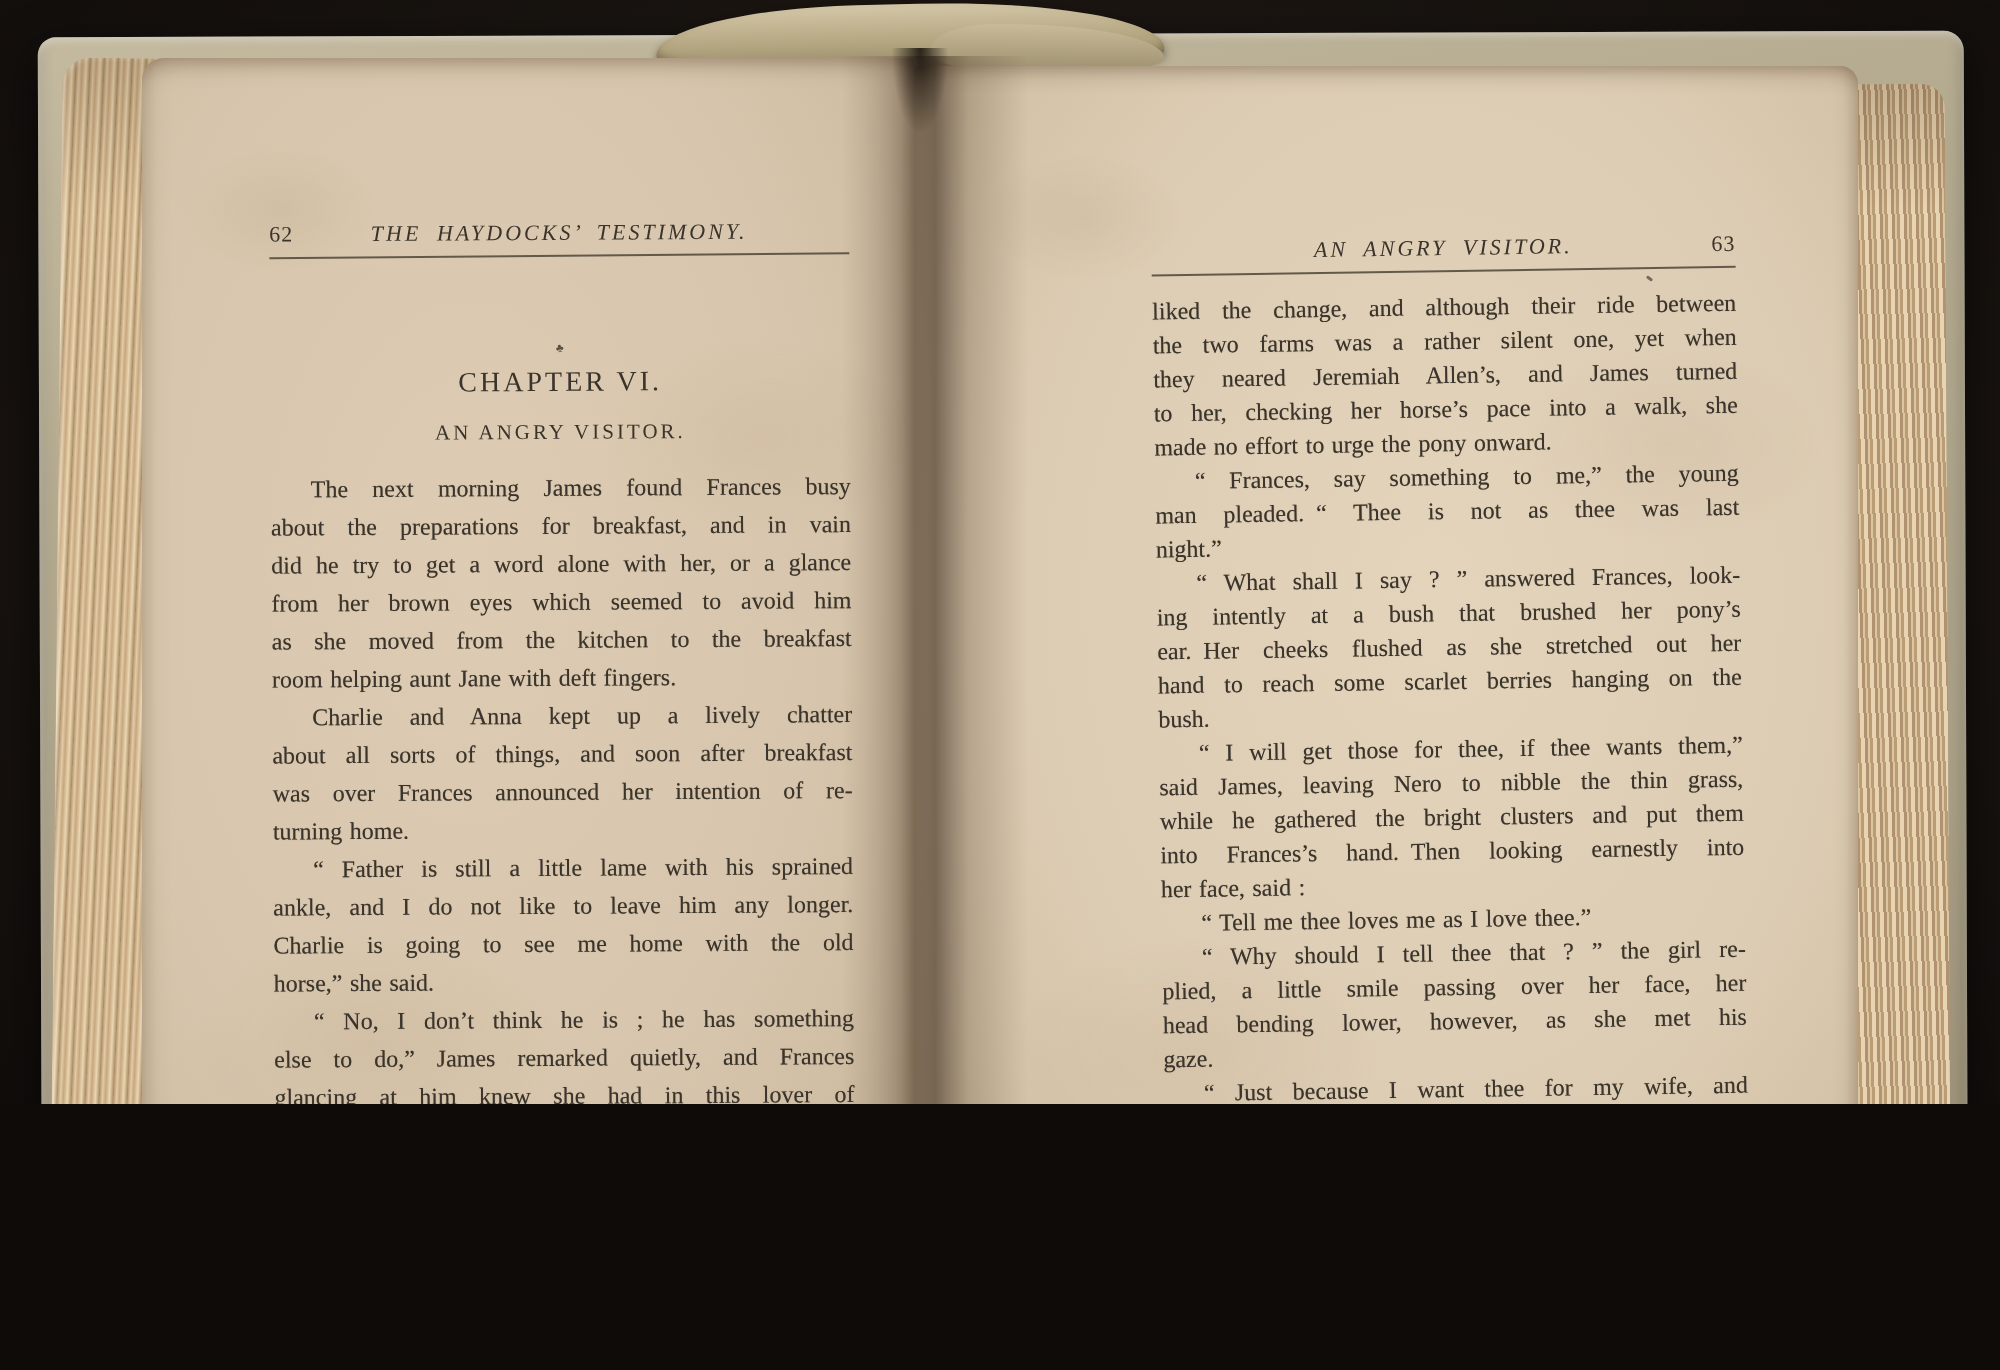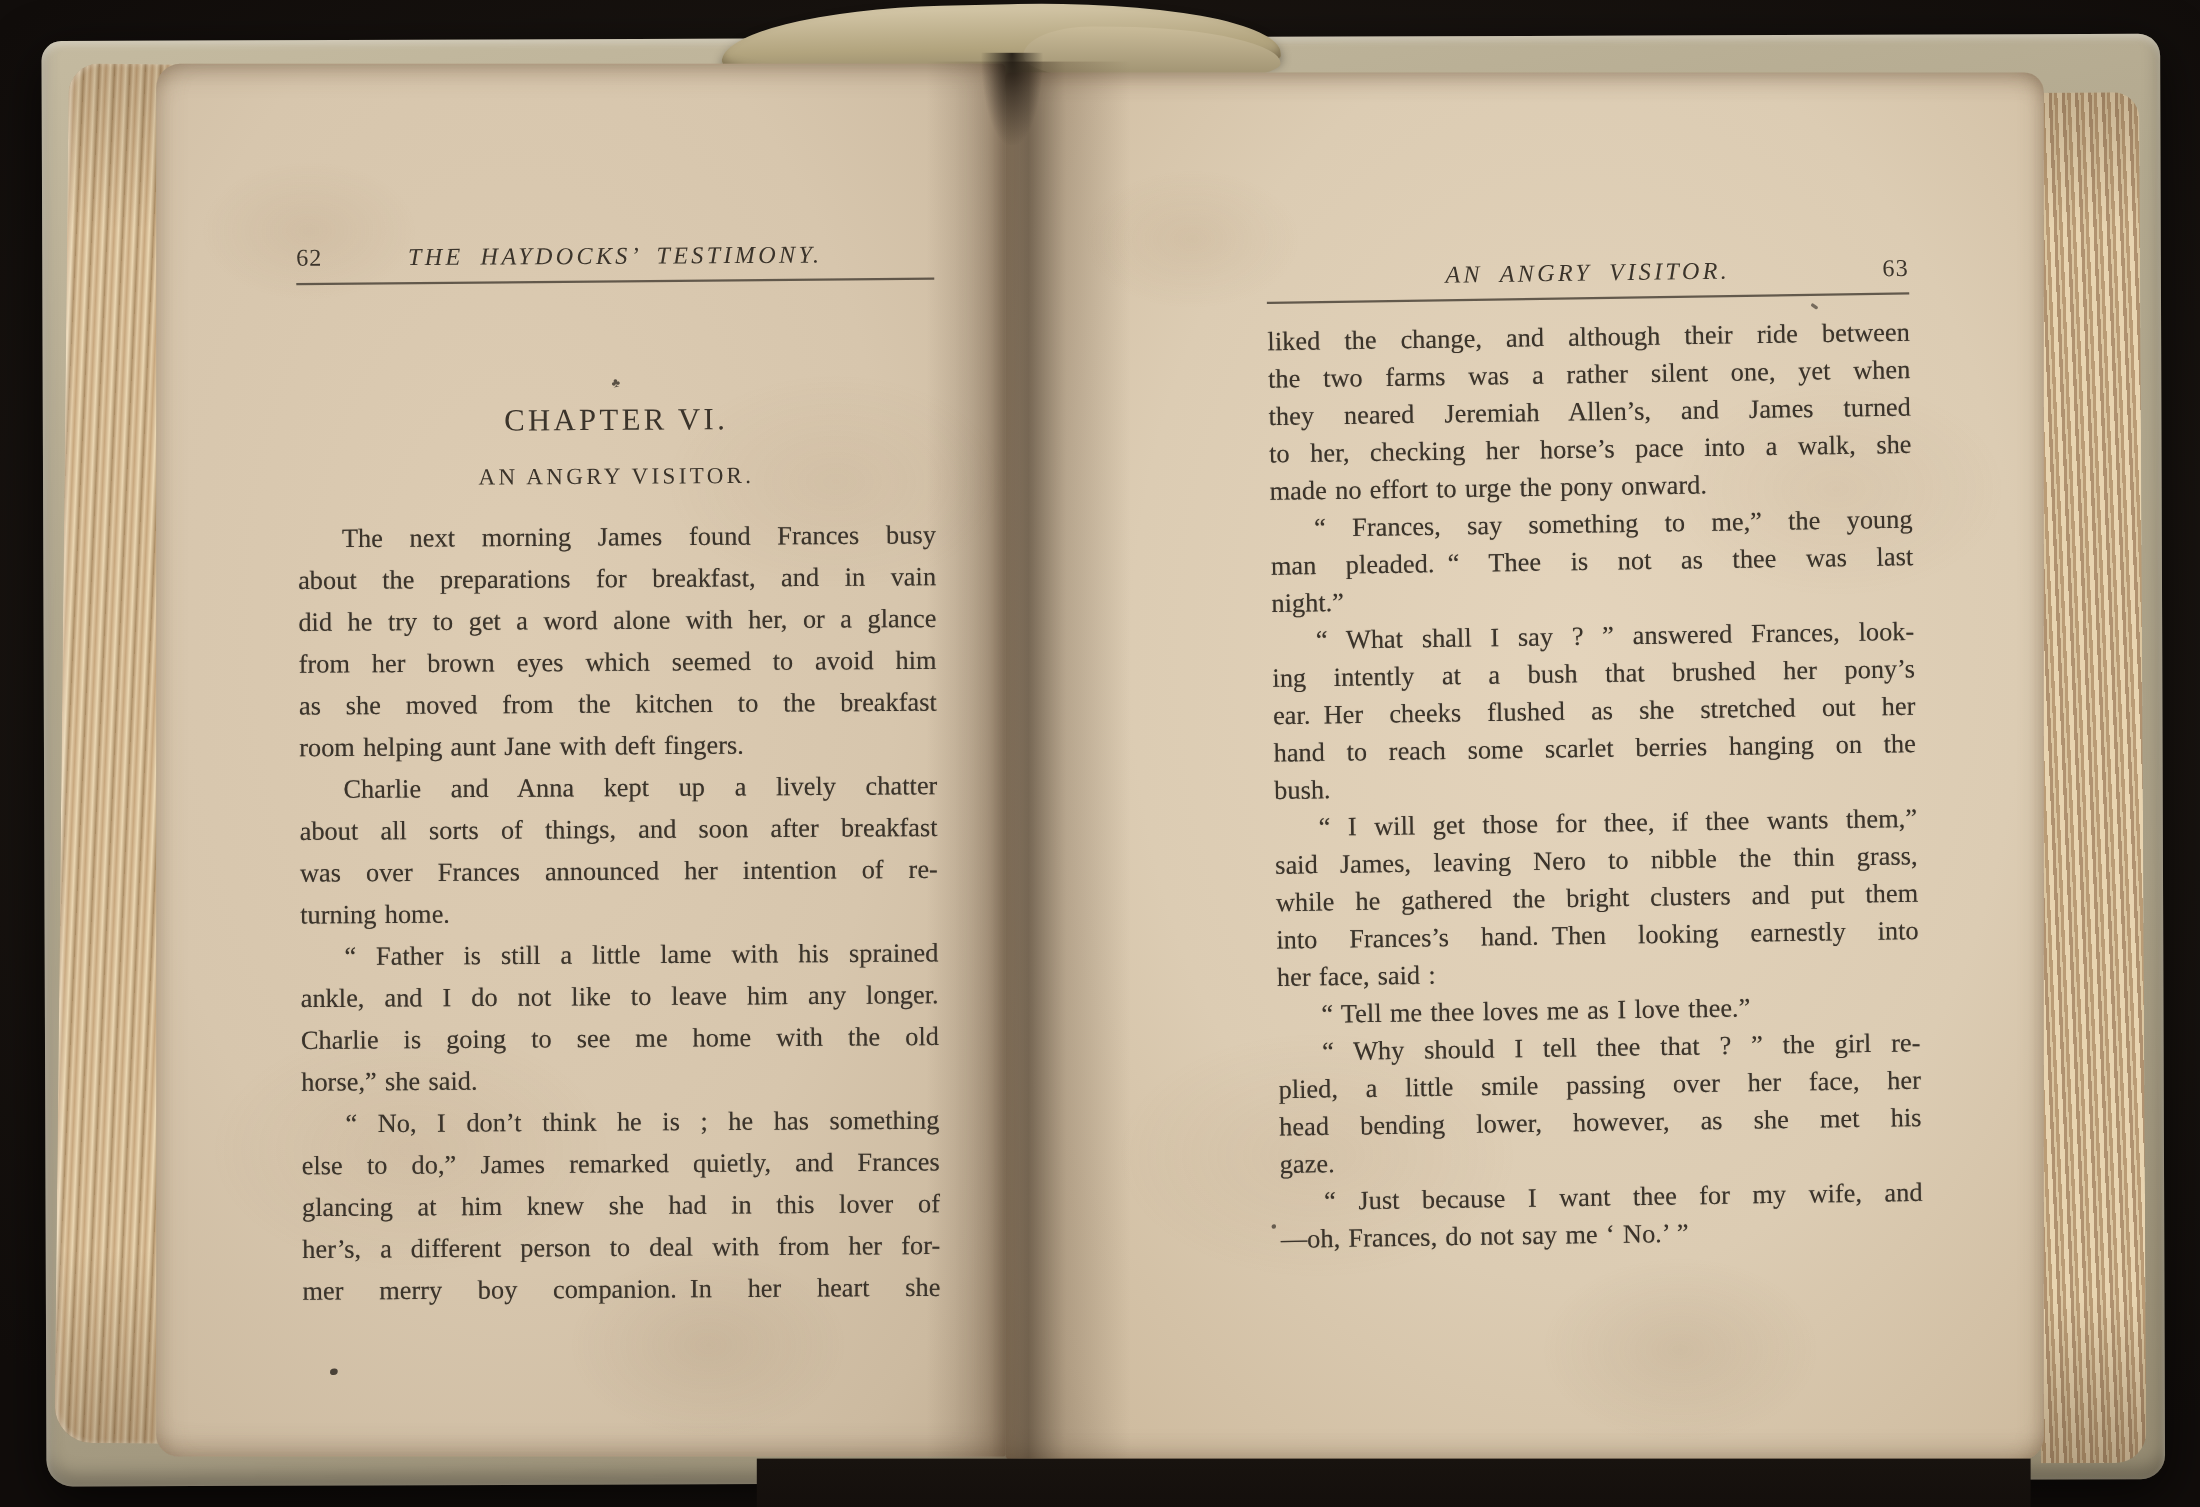--- a/index.html
+++ b/index.html
@@ -1,17 +1,17 @@
 <!DOCTYPE html>
 <html style="--ink: #3b342b;"><head>
 <meta charset="utf-8">
 <style>
   html,body{margin:0;padding:0;background:#0e0b09;}
   .scene{
-    position:relative;width:2000px;height:1370px;overflow:hidden;
+    position:relative;width:2000px;height:1104px;overflow:hidden;
     background:
       radial-gradient(1400px 900px at 52% 46%, #262019 0%, #1a1511 55%, #110d0b 100%);
     font-family:"Liberation Serif","DejaVu Serif",serif;
   }
   
   .cover{
     position:absolute;left:40px;top:34px;width:1926px;height:1314px;
     border-radius:18px 20px 22px 24px;
     background:linear-gradient(168deg,#c4baa0 0%,#b3a98f 30%,#a89e85 68%,#948a71 100%);
     box-shadow:inset 0 4px 7px rgba(255,255,255,.28), inset 0 -10px 16px rgba(0,0,0,.28),

